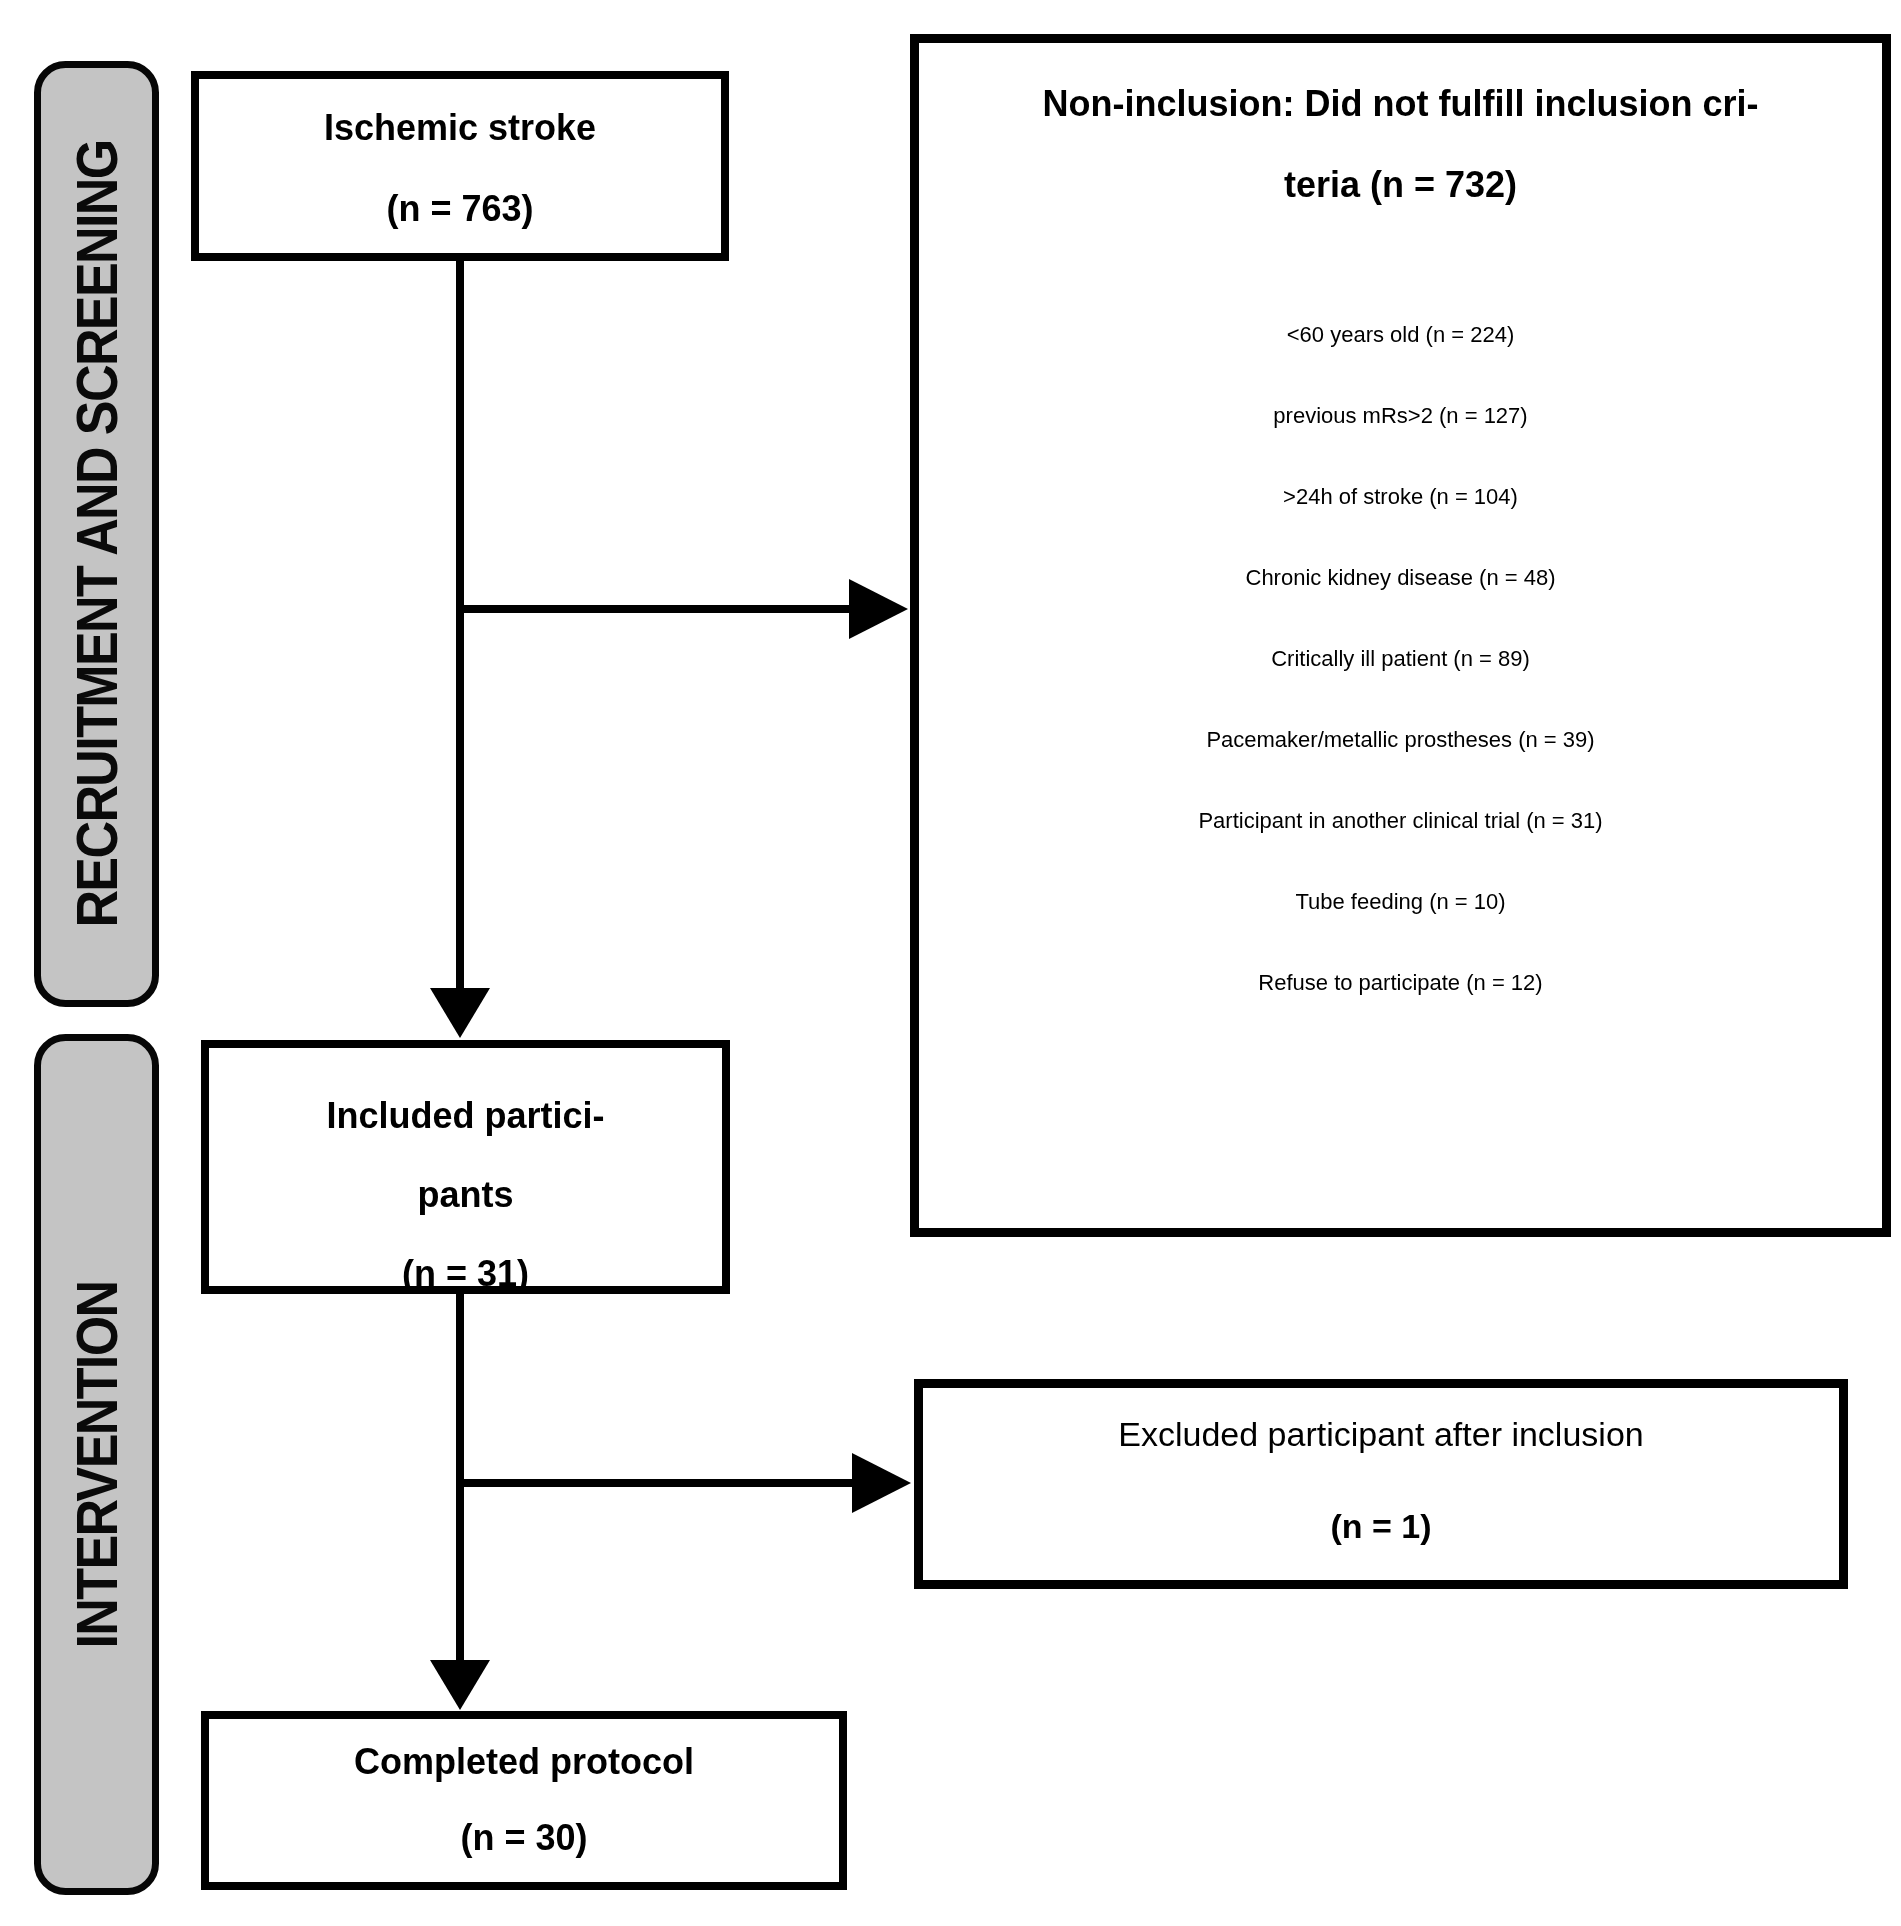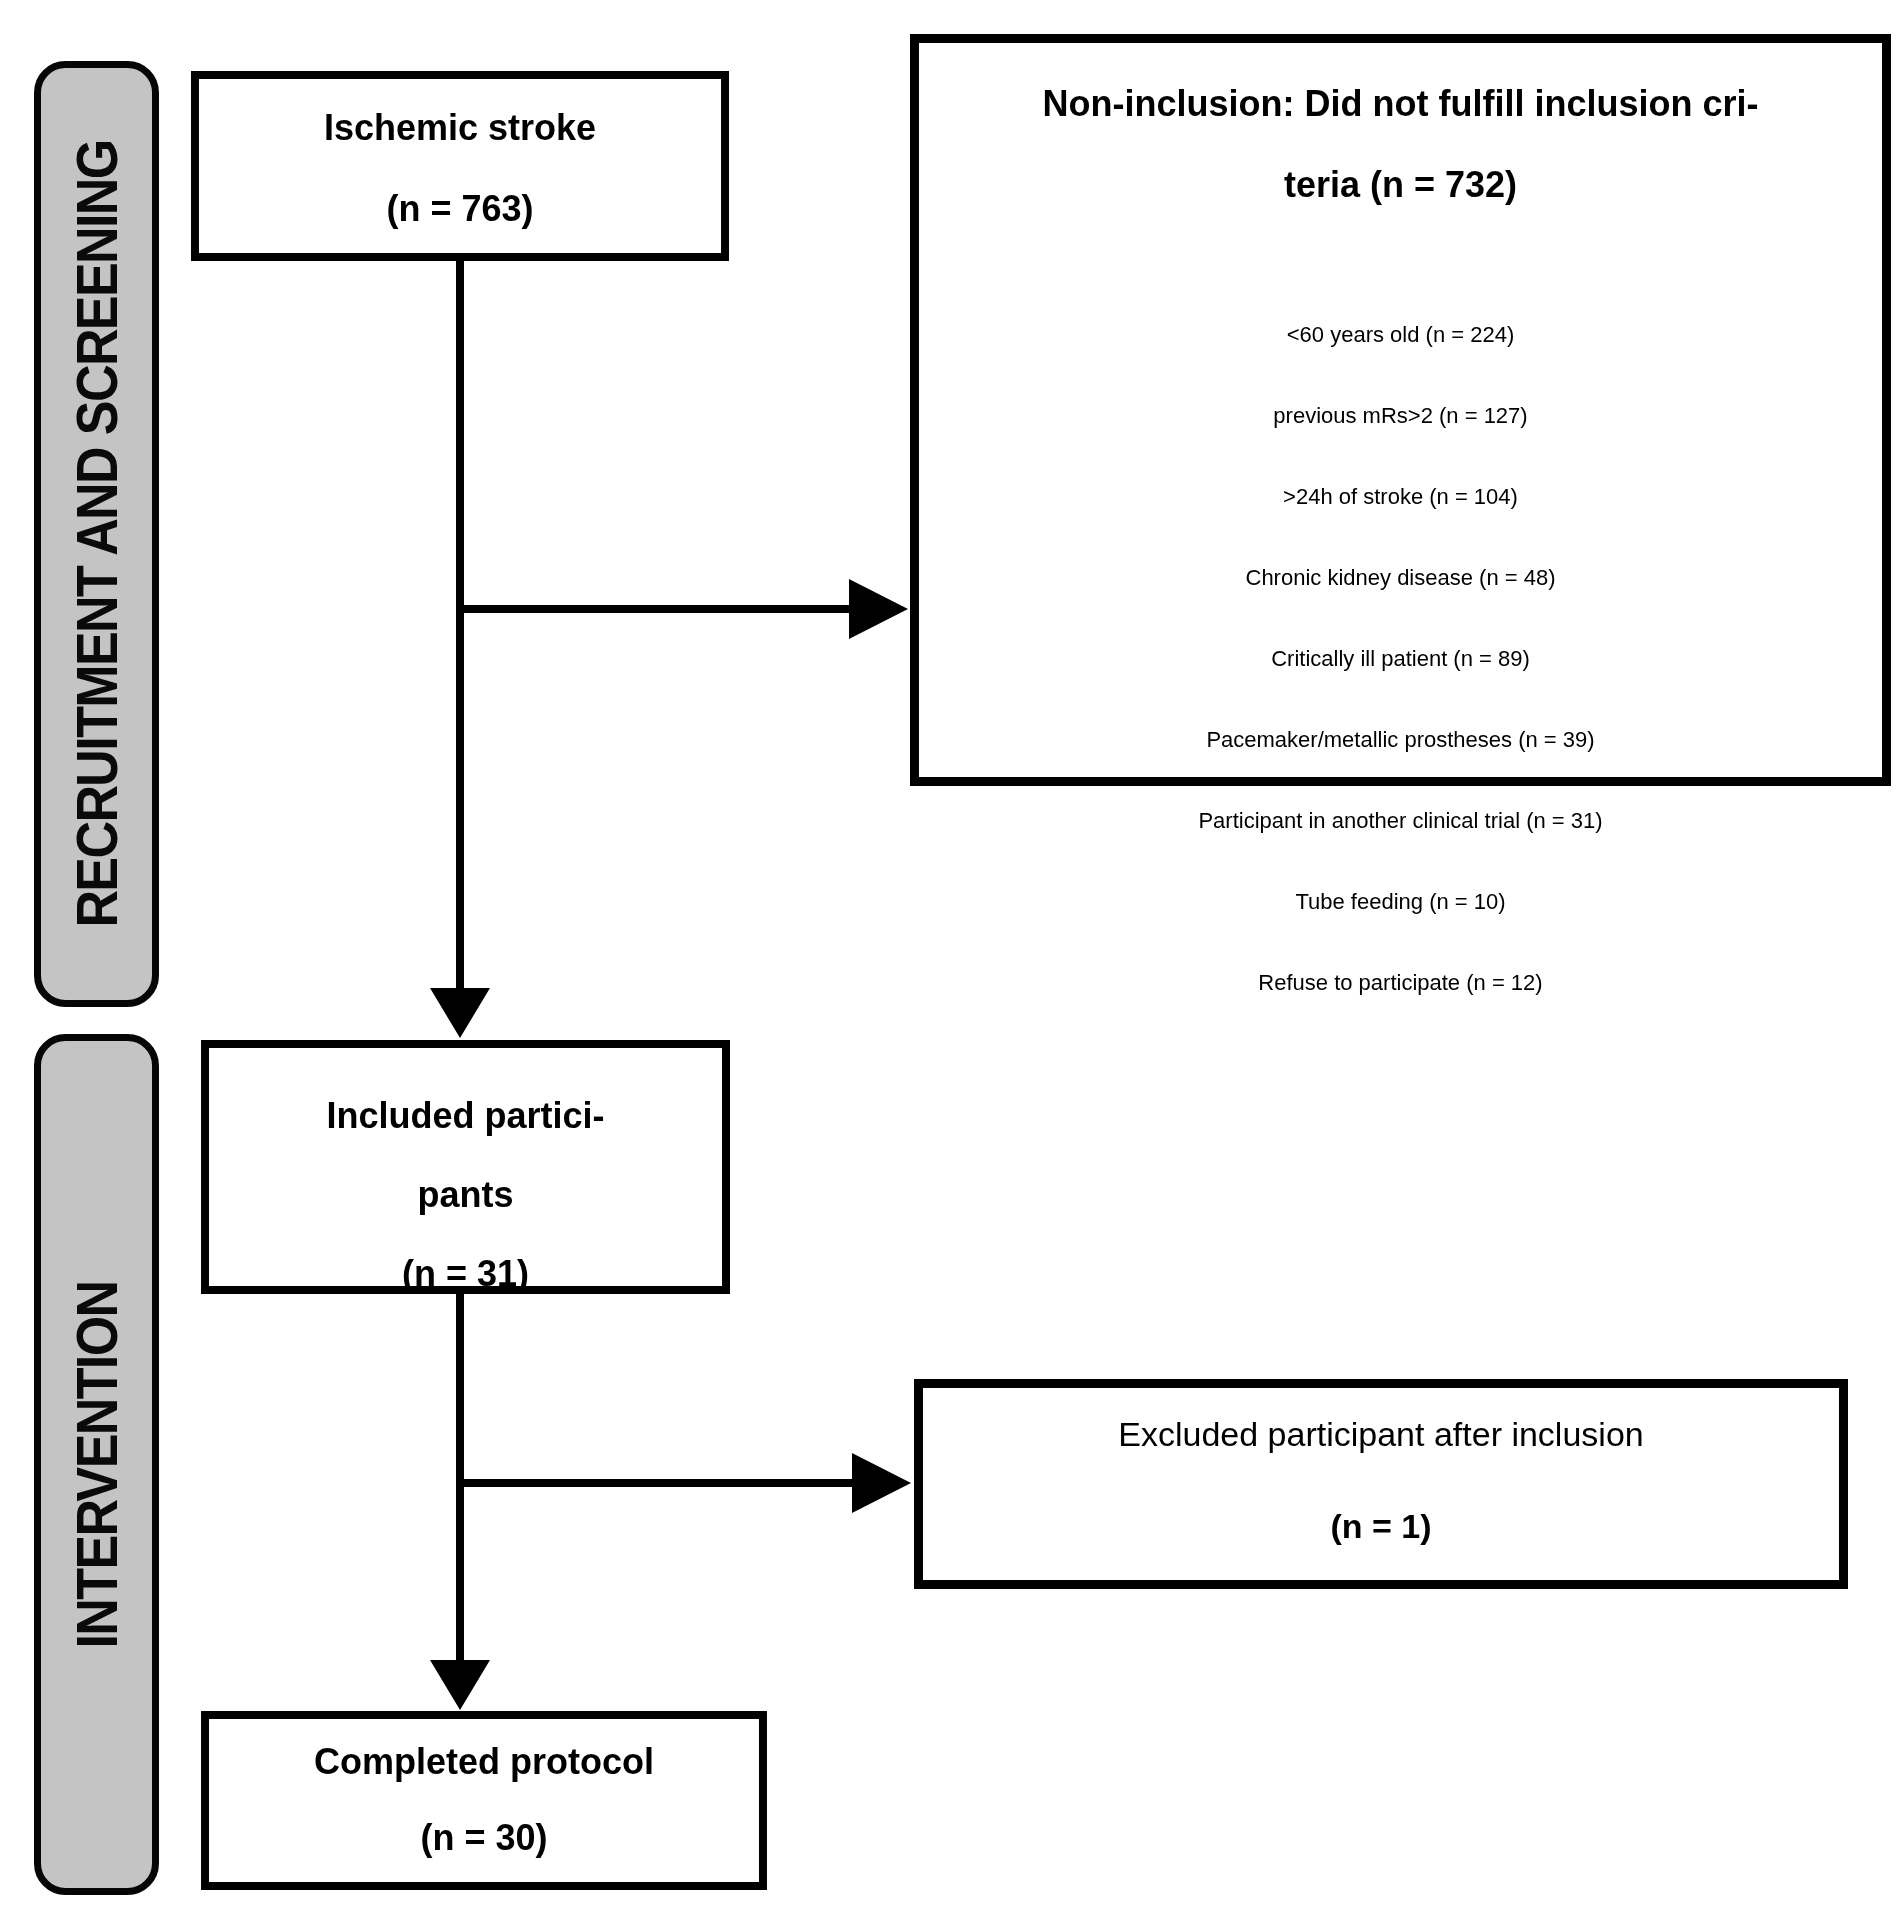--- a/index.html
+++ b/index.html
@@ -40,33 +40,33 @@
     position: absolute;
     background: #ffffff;
     border: 8.1px solid #000000;
     box-sizing: border-box;
     text-align: center;
   }
 
   #box-ischemic { left: 191px; top: 71px; width: 538px; height: 190px; padding-top: 7.6px; }
   #box-ischemic .line { font-weight: bold; font-size: 36px; line-height: 81px; }
 
-  #box-non-inclusion { left: 910px; top: 34px; width: 981px; height: 752px; border-width: 9.2px; padding-top: 19.5px; }
+  #box-non-inclusion { left: 910px; top: 34px; width: 981px; height: 1203px; border-width: 9.2px; padding-top: 19.5px; }
   #box-non-inclusion .hline { font-weight: bold; font-size: 36px; line-height: 81px; }
   #box-non-inclusion .ni-list { margin-top: 69px; }
   #box-non-inclusion .ni-item { font-size: 22px; line-height: 81px; font-weight: normal; }
 
   #box-included { left: 201px; top: 1040px; width: 529px; height: 254px; border-width: 8.7px; padding-top: 28px; overflow: hidden; }
   #box-included .line { font-weight: bold; font-size: 36px; line-height: 79px; }
 
   #box-excluded { left: 914px; top: 1379px; width: 934px; height: 210px; border-width: 9.2px; padding-top: 6px; }
   #box-excluded .line1 { font-size: 34px; line-height: 81px; font-weight: normal; }
   #box-excluded .line2 { font-size: 34px; line-height: 81px; font-weight: bold; margin-top: 11px; }
 
-  #box-completed { left: 201px; top: 1711px; width: 566px; height: 179px; padding-top: 5.4px; }
+  #box-completed { left: 201px; top: 1711px; width: 646px; height: 179px; padding-top: 5.4px; }
   #box-completed .line { font-weight: bold; font-size: 36px; line-height: 76px; }
 
   
   .shaft { position: absolute; background: #000000; }
   #shaft-v1 { left: 456px; top: 259px;  width: 8.1px;  height: 734px; }
   #shaft-h1 { left: 460px; top: 605px; width: 391px; height: 8.1px; }
   #shaft-v2 { left: 456px; top: 1292px; width: 8.1px;  height: 373px; }
   #shaft-h2 { left: 460px; top: 1479px; width: 394px; height: 8.1px; }
 
   .head-down {

